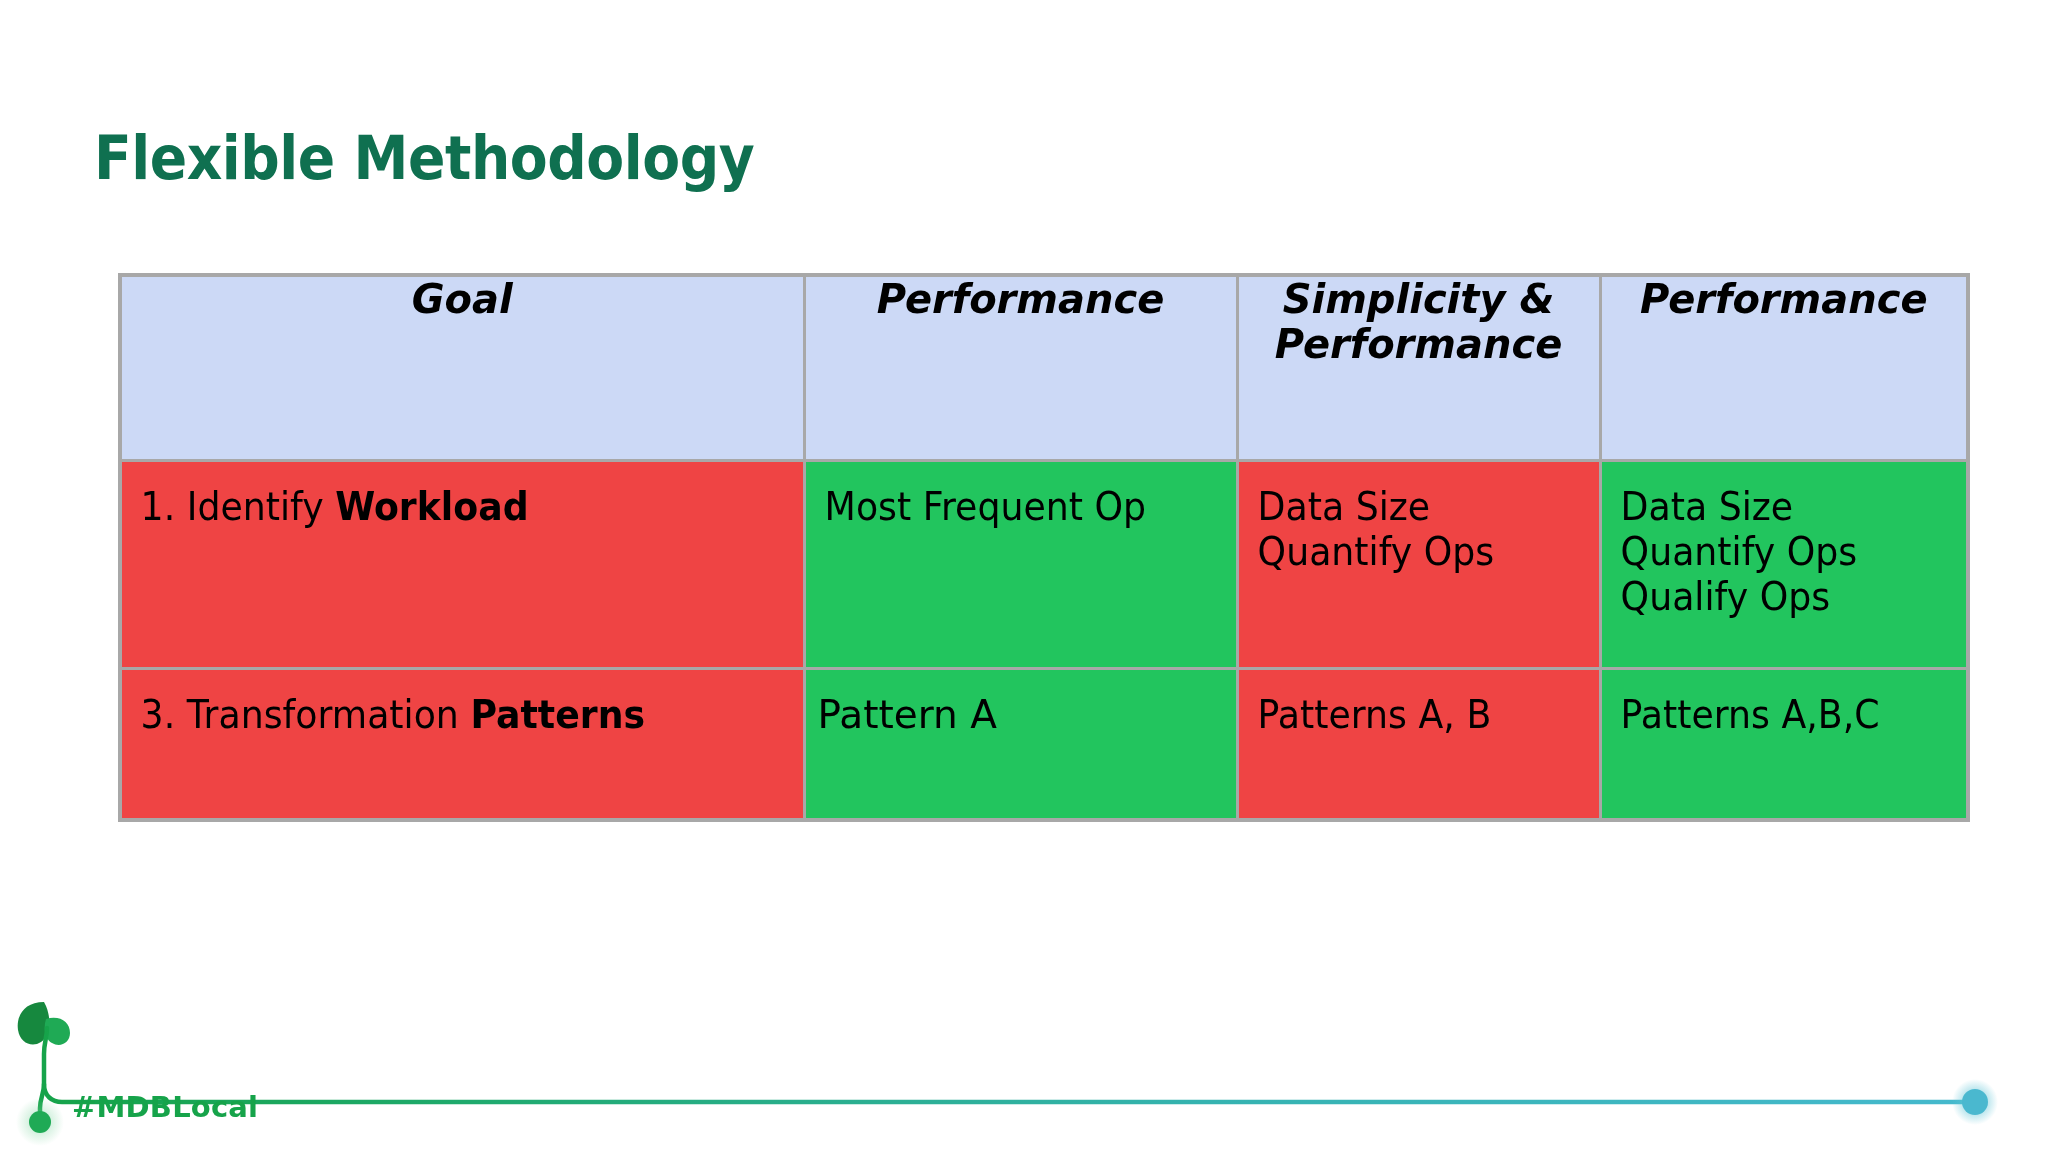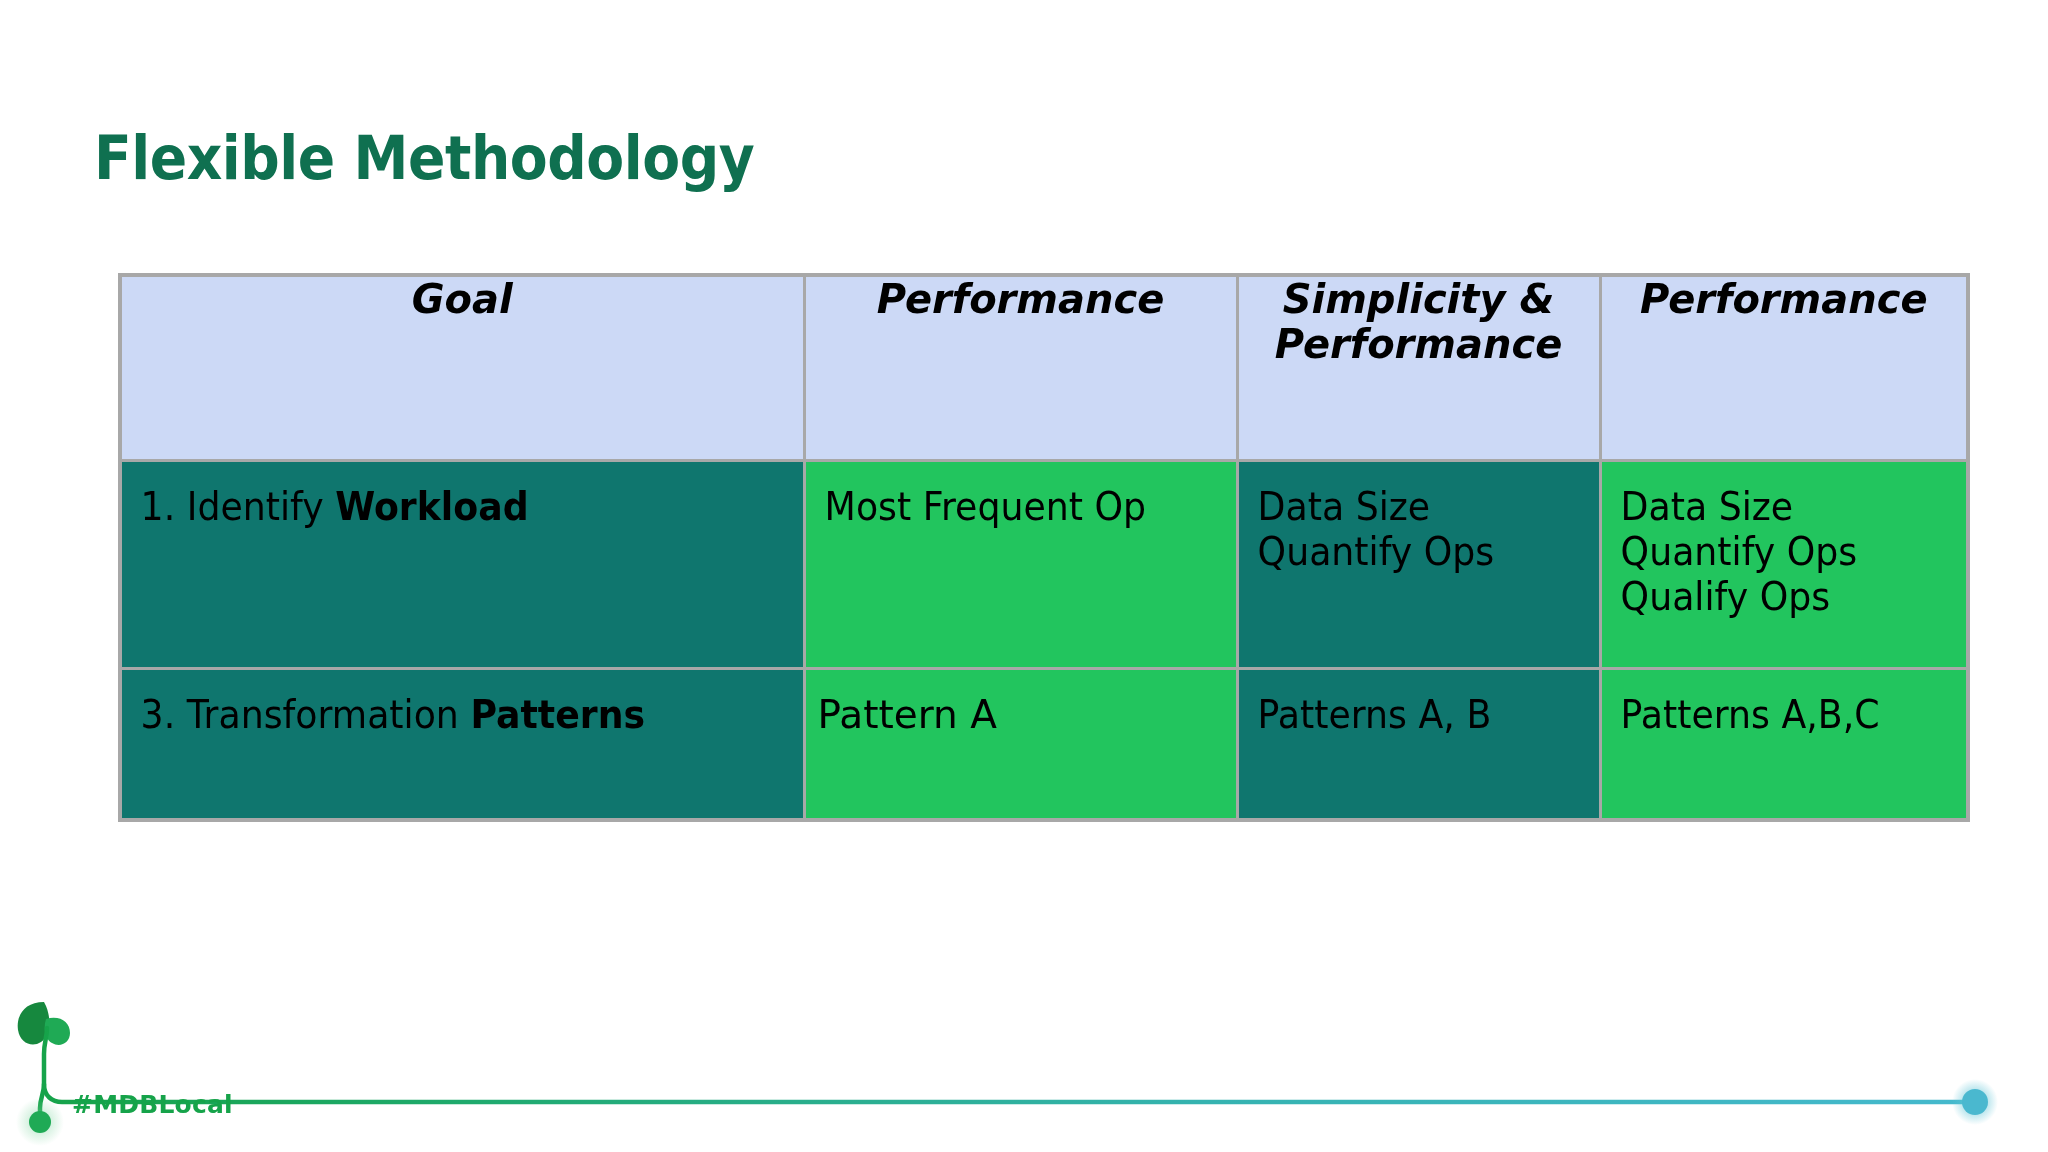--- a/index.html
+++ b/index.html
@@ -69,21 +69,21 @@
     font-size: 40px;
     font-weight: bold;
     font-style: italic;
     color: #000000;
     text-align: center;
     line-height: 1.13;
     padding: 0 12px;
   }
 
   
-  tbody td { background: #0f766e; }
+  tbody td { background: #ef4444; }
   tbody td.shade { background: #22c55e; }
 
   .cell-text {
     font-family: "DejaVu Sans", sans-serif;
     font-size: 39px;
     font-weight: normal;
     color: #000000;
     line-height: 1.16;
     padding: 22px 20px 0 20px;
     transform: scaleX(0.93);
@@ -107,21 +107,21 @@
     width: 2048px;
     height: 162px;
     pointer-events: none;
   }
   .footer svg { display: block; }
   .hashtag {
     position: absolute;
     left: 72px;
     top: 1090px;
     font-family: "DejaVu Sans", sans-serif;
-    font-size: 25px;
+    font-size: 29px;
     font-weight: bold;
     color: #16a34a;
     letter-spacing: 0.2px;
   }
 </style>
 </head>
 <body>
 
 <div class="slide-title">Flexible Methodology</div>
 

